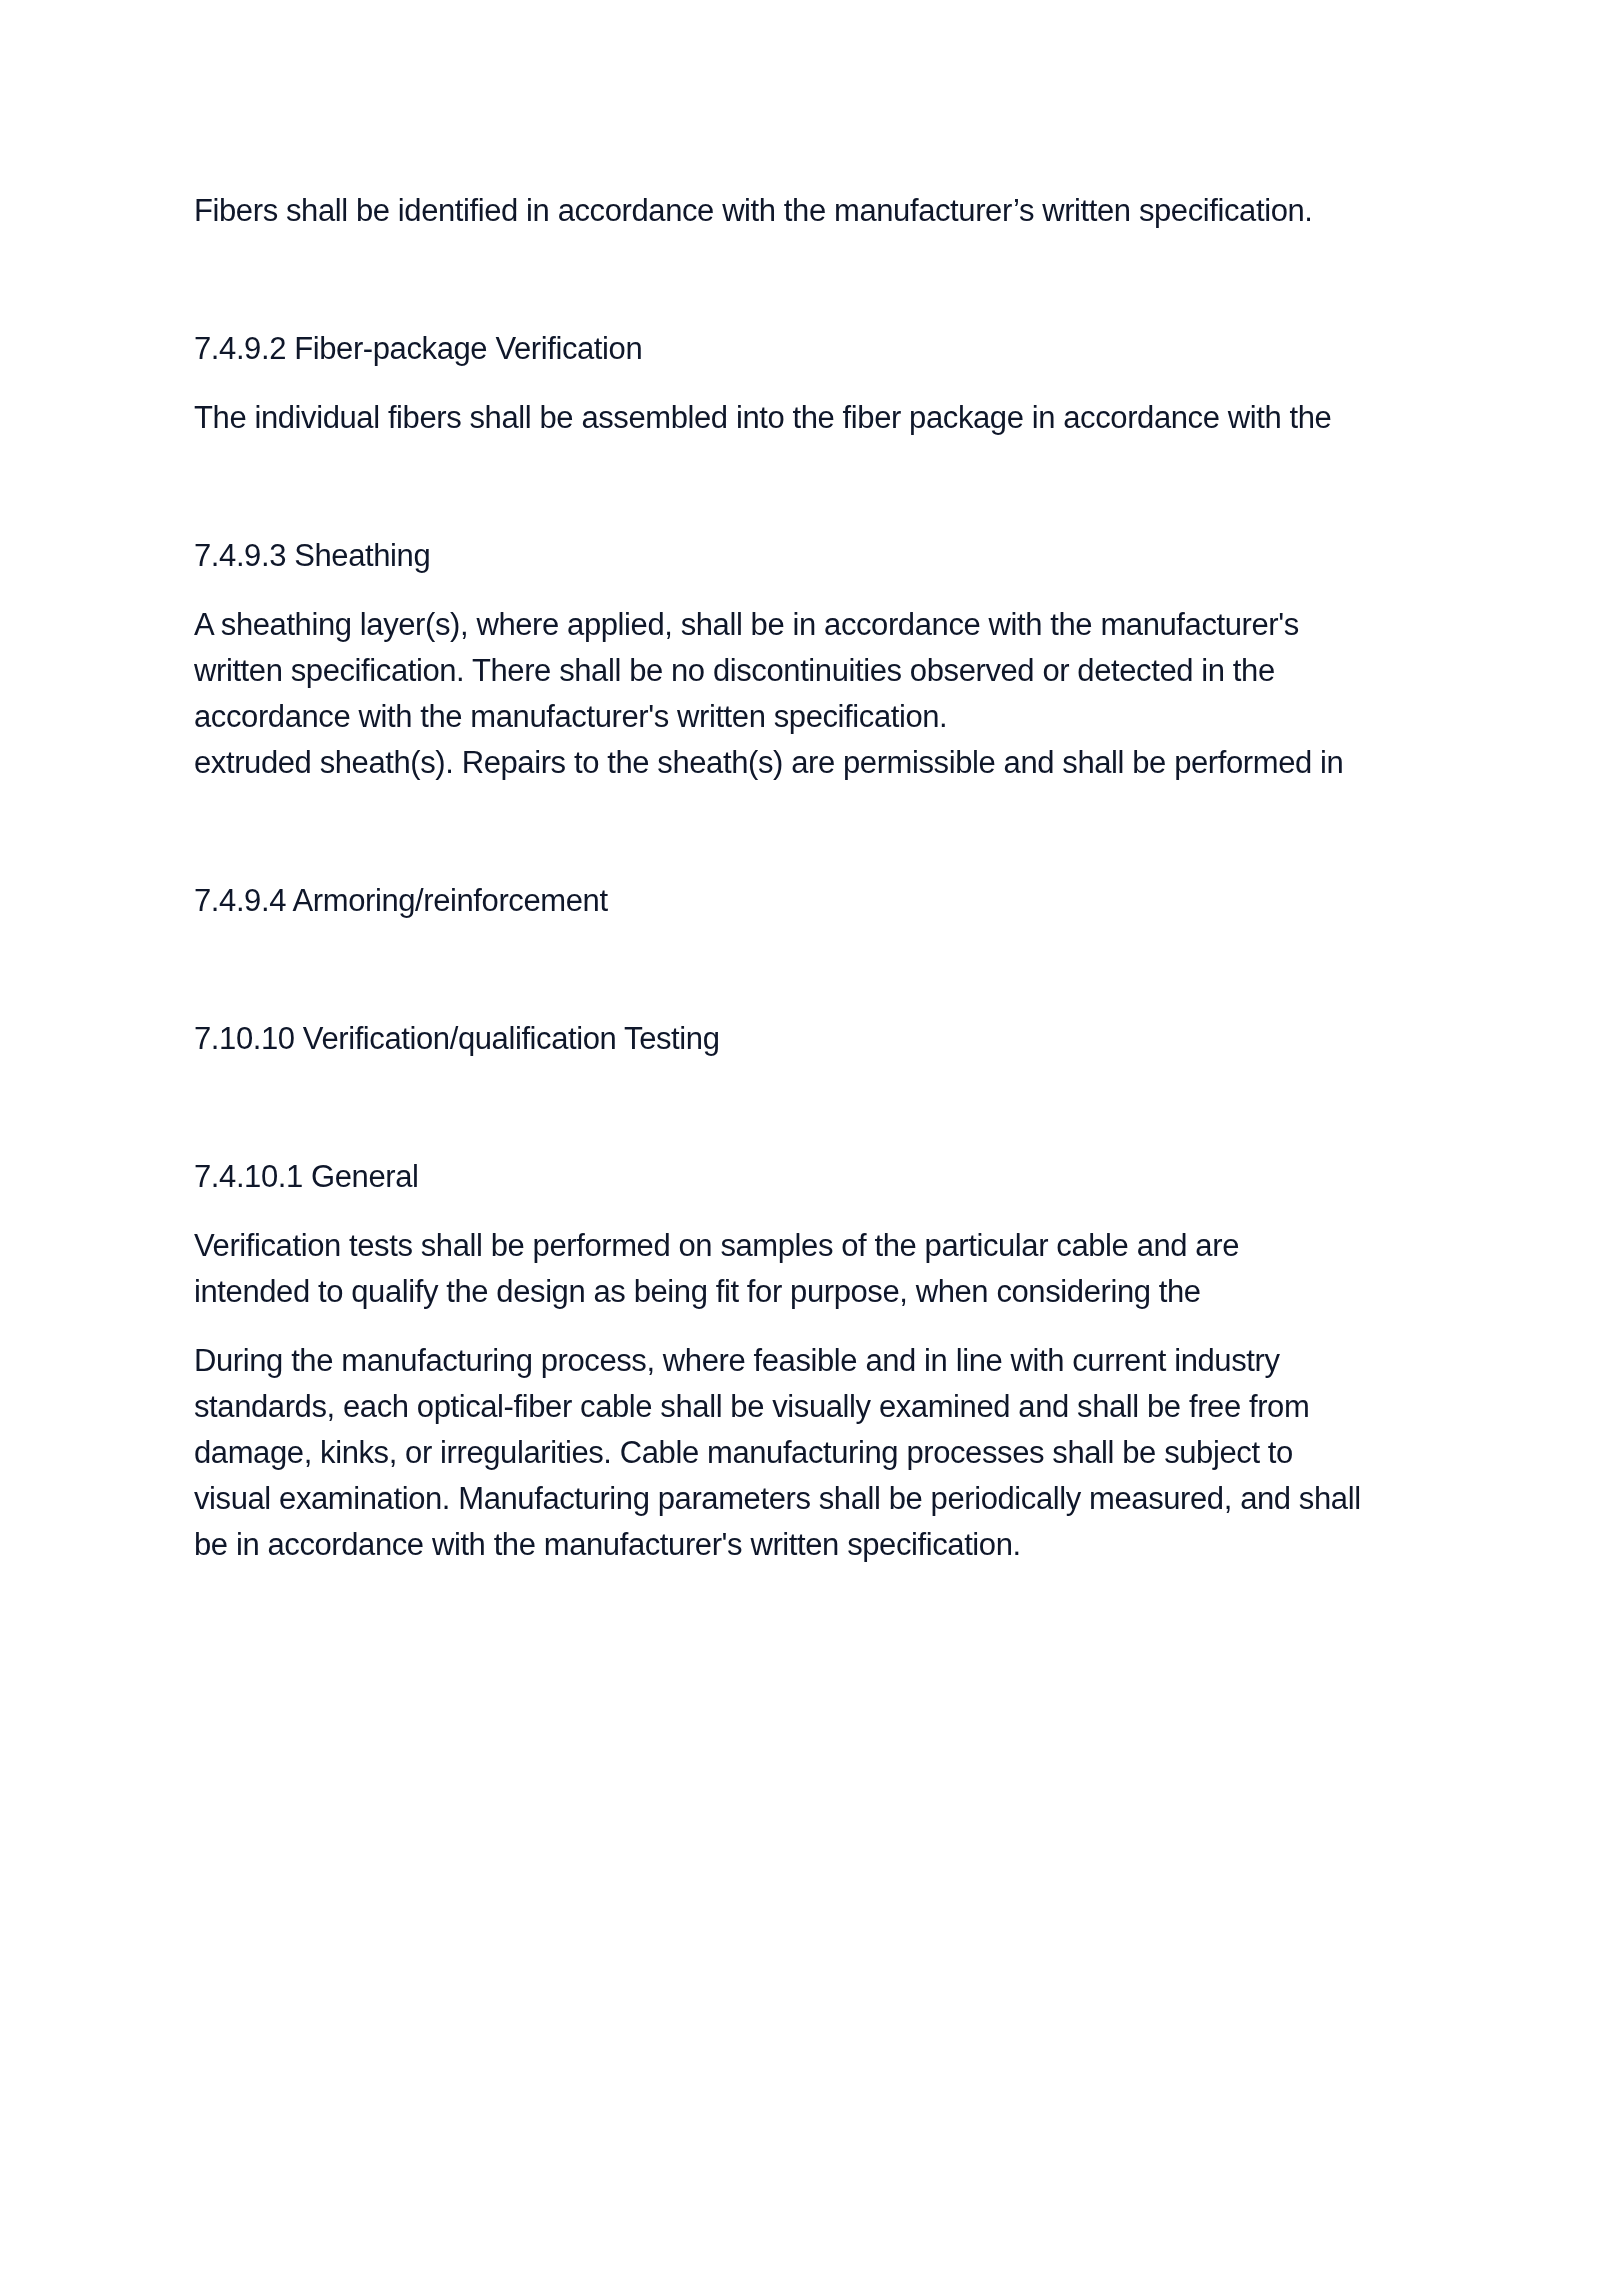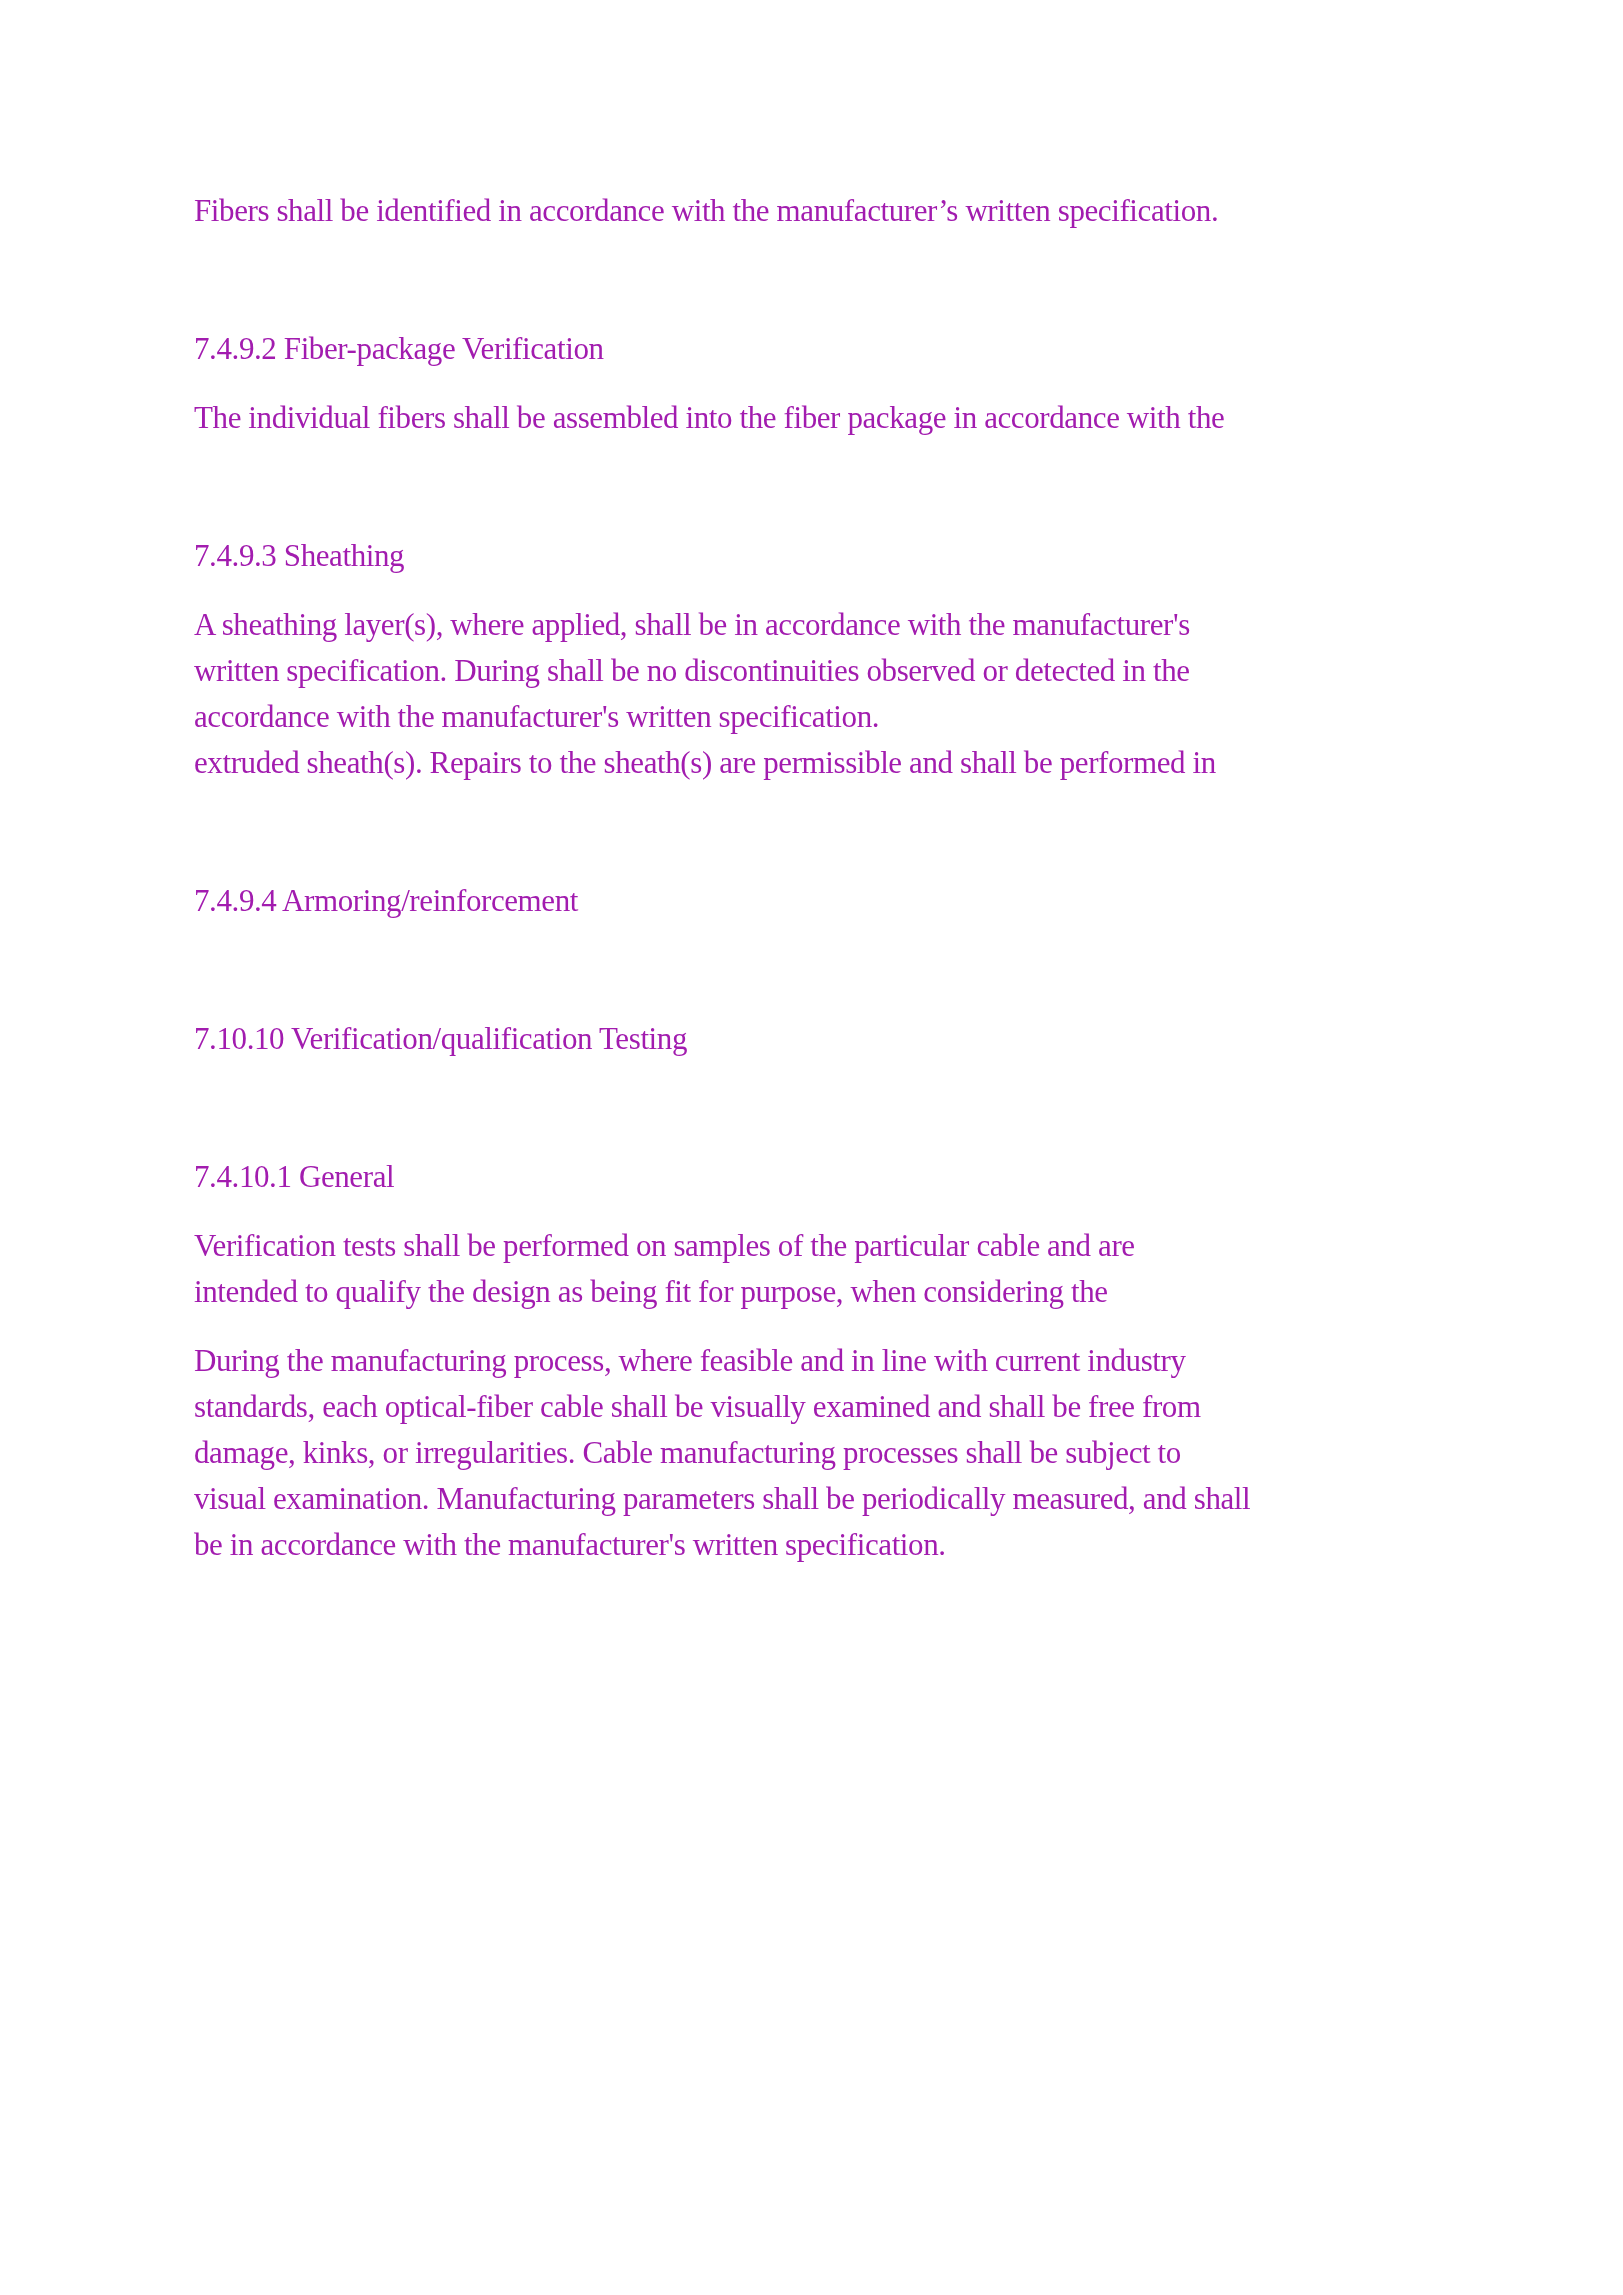--- a/index.html
+++ b/index.html
@@ -8,25 +8,25 @@
     width: 1623px;
     height: 2295px;
     background: #ffffff;
     overflow: hidden;
   }
   .content {
     position: absolute;
     left: 194px;
     top: 188px;
     width: 1283px;
-    font-family: Liberation Serif, serif;
+    font-family: Liberation Sans, sans-serif;
     font-size: 31px;
     line-height: 46px;
     letter-spacing: -0.4px;
-    color: #a21caf;
+    color: #0f172a;
   }
   .block { margin: 0 0 23px 0; }
   .heading { margin-top: 92px; font-weight: 400; }
   .content > :first-child { margin-top: 0; }
   .line { white-space: nowrap; }
 </style>
 </head>
 <body>
 
 <div class="page">
@@ -37,21 +37,21 @@
     </div>
 
     <div class="block heading">7.4.9.2 Fiber-package Verification</div>
     <div class="block para">
       <div class="line">The individual fibers shall be assembled into the fiber package in accordance with the</div>
     </div>
 
     <div class="block heading">7.4.9.3 Sheathing</div>
     <div class="block para">
       <div class="line">A sheathing layer(s), where applied, shall be in accordance with the manufacturer's</div>
-      <div class="line">written specification. During shall be no discontinuities observed or detected in the</div>
+      <div class="line">written specification. There shall be no discontinuities observed or detected in the</div>
       <div class="line">accordance with the manufacturer's written specification.</div>
       <div class="line">extruded sheath(s). Repairs to the sheath(s) are permissible and shall be performed in</div>
     </div>
 
     <div class="block heading">7.4.9.4 Armoring/reinforcement</div>
 
     <div class="block heading">7.10.10 Verification/qualification Testing</div>
 
     <div class="block heading">7.4.10.1 General</div>
     <div class="block para">

